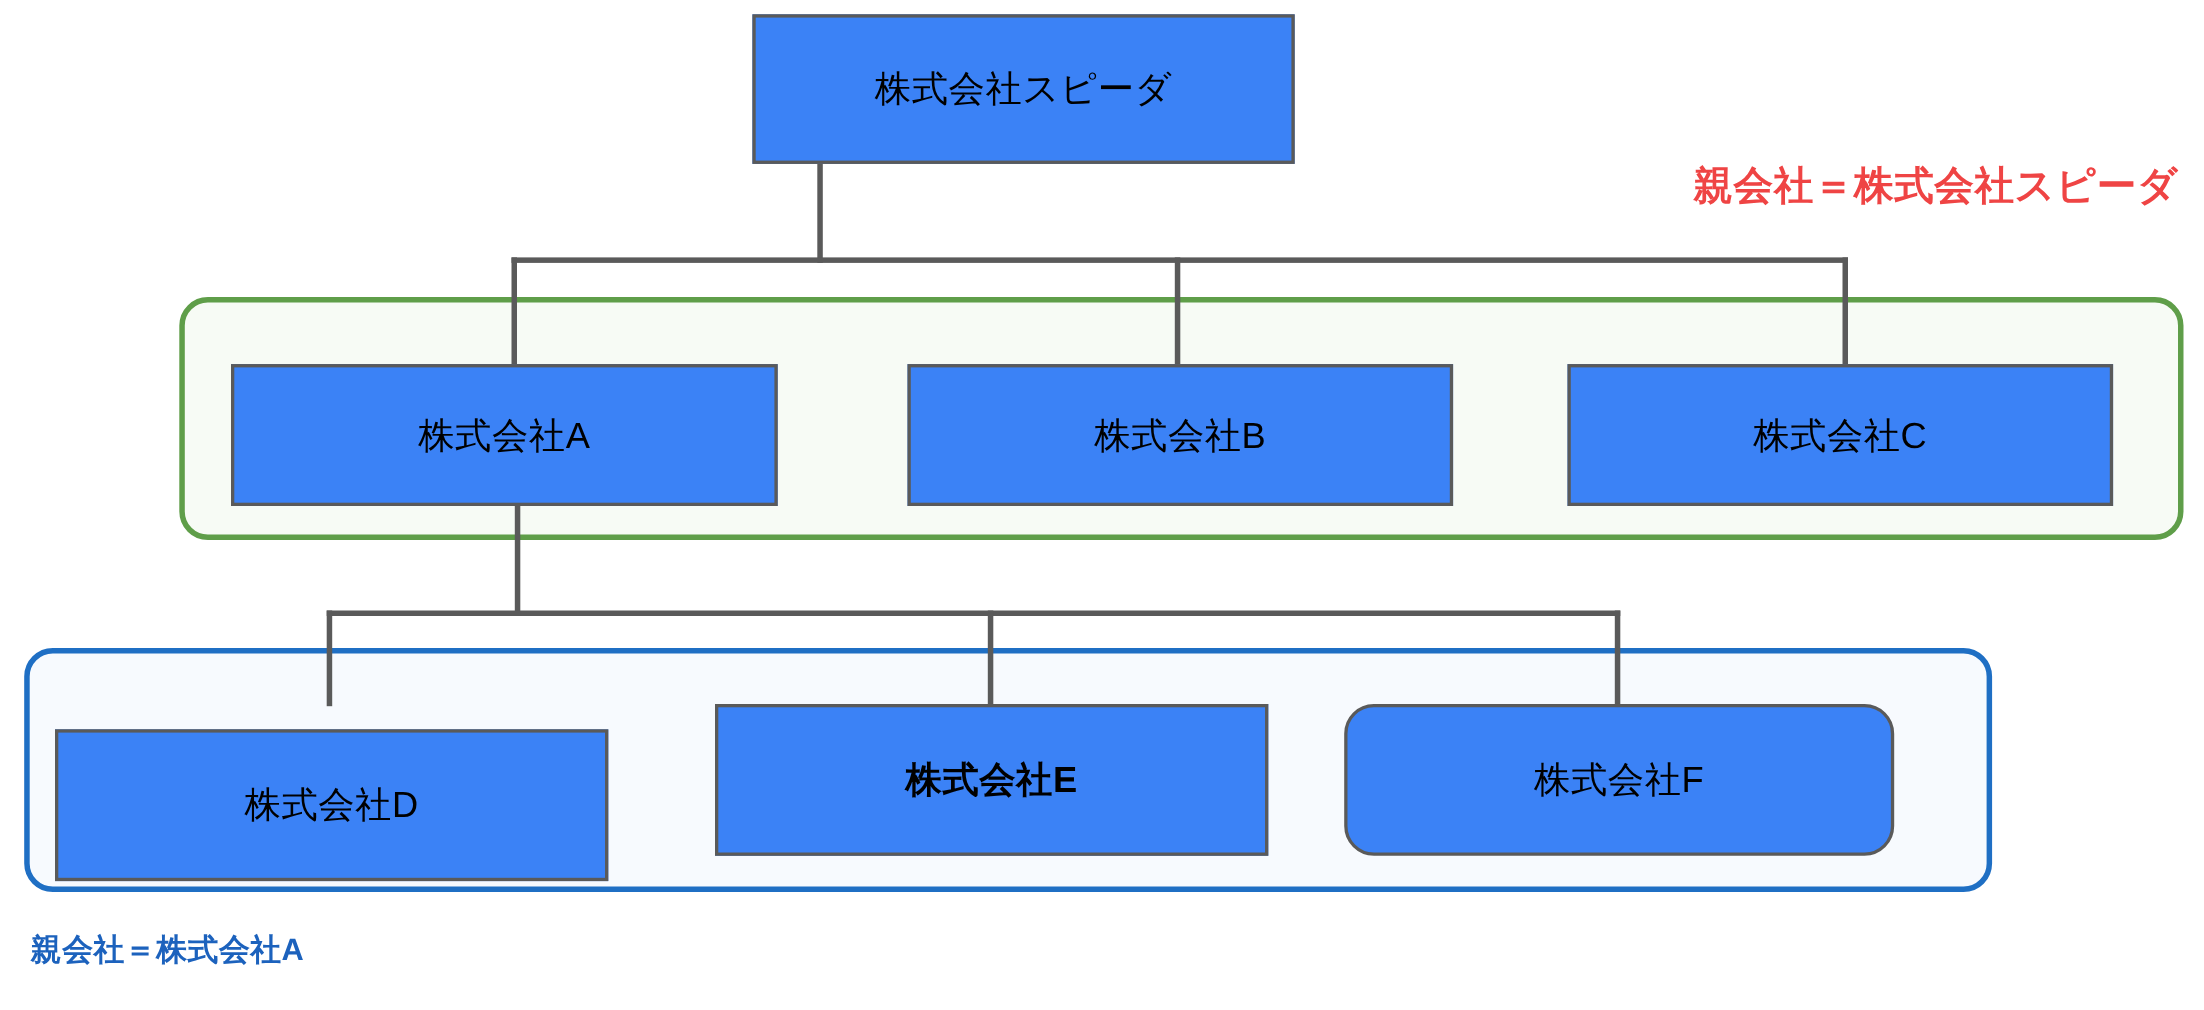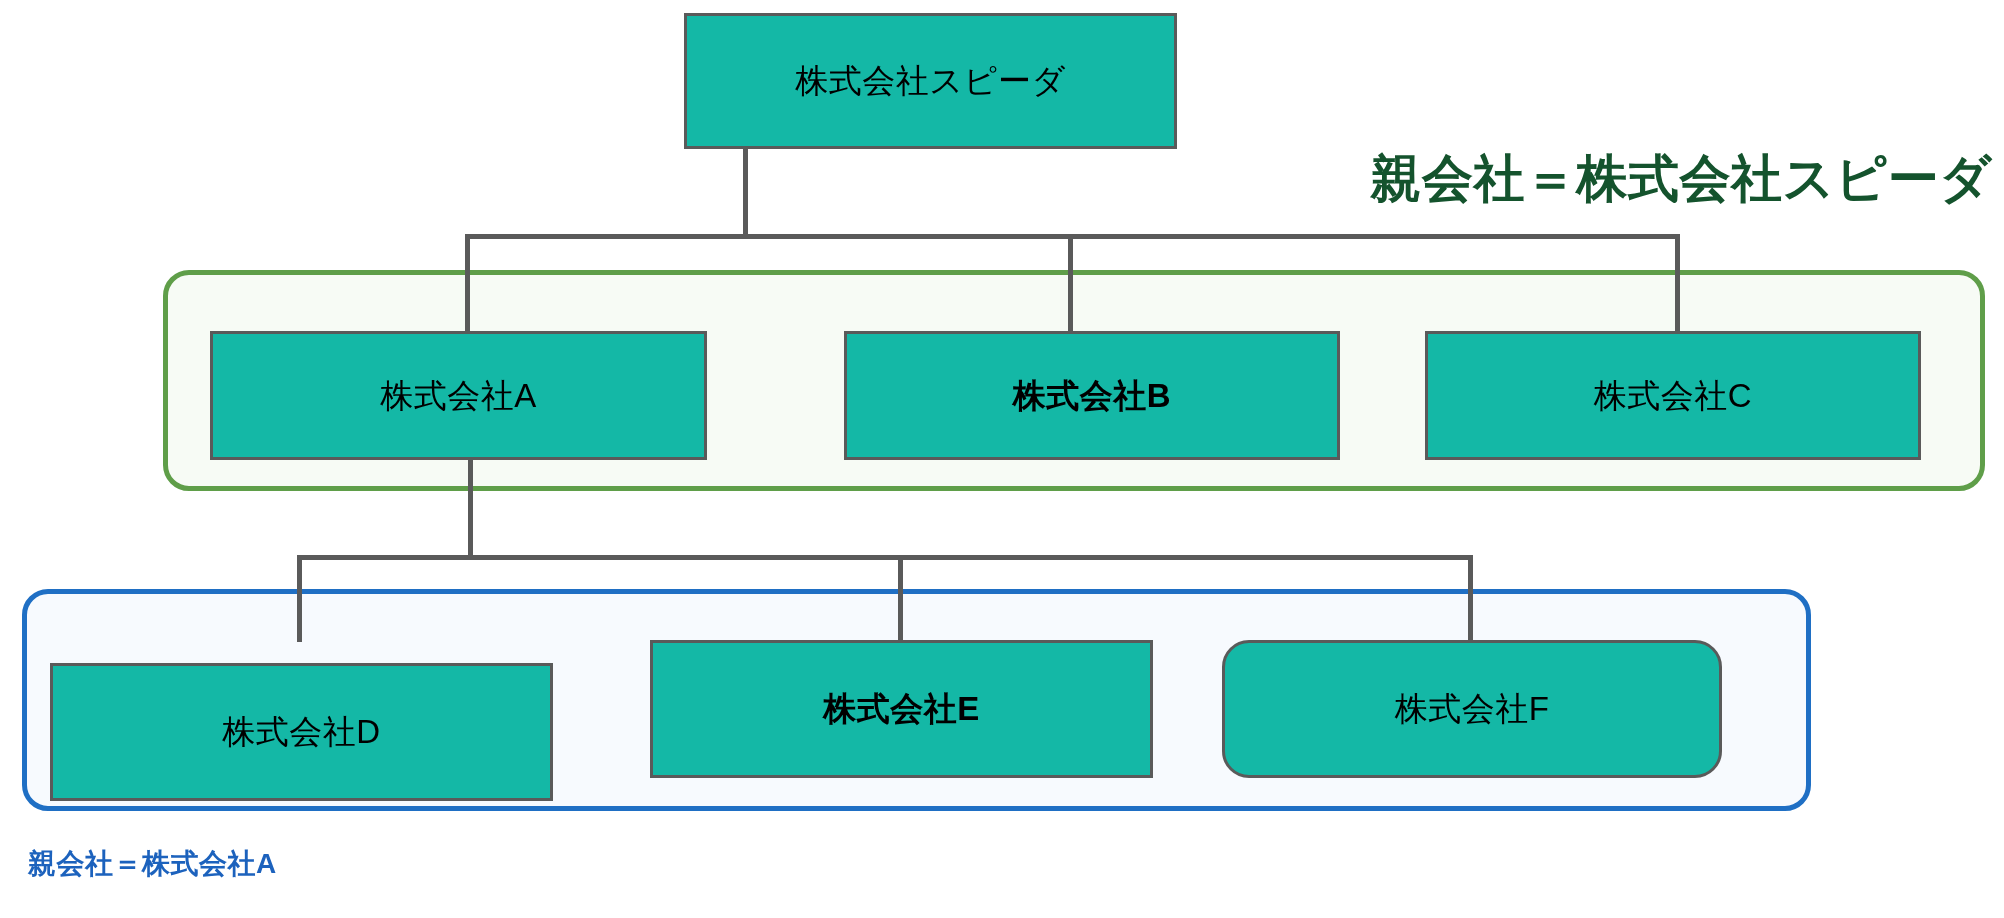--- a/index.html
+++ b/index.html
@@ -38,34 +38,34 @@
     width: 1789px;
     height: 222px;
     border: 5px solid #1F6FC4;
     background: #F7FAFE;
   }
 
   
   .node {
     position: absolute;
     box-sizing: border-box;
-    background: #14b8a6;
+    background: #3b82f6;
     border: 3px solid #5A5A5A;
     display: flex;
     align-items: center;
     justify-content: center;
     color: #000000;
     font-size: 33px;
     line-height: 1.2;
     letter-spacing: 0.5px;
     white-space: nowrap;
   }
   .node-root   { left: 684px;  top: 13px;  width: 493px; height: 136px; }
   .node-a      { left: 210px;  top: 331px; width: 497px; height: 129px; }
-  .node-b      { left: 844px;  top: 331px; width: 496px; height: 129px; font-weight: bold; }
+  .node-b      { left: 825px;  top: 331px; width: 496px; height: 129px; }
   .node-c      { left: 1425px; top: 331px; width: 496px; height: 129px; }
   .node-d      { left: 50px;   top: 663px; width: 503px; height: 138px; }
   .node-e      { left: 650px;  top: 640px; width: 503px; height: 138px; font-weight: bold; }
   .node-f      { left: 1222px; top: 640px; width: 500px; height: 138px; border-radius: 27px; }
 
   
   .conn {
     position: absolute;
     background: #5A5A5A;
   }
@@ -91,24 +91,24 @@
   .drop-f      { left: 1468px; top: 555px; height: 87px; }
 
   
   .caption {
     position: absolute;
     font-weight: bold;
     white-space: nowrap;
     letter-spacing: 0.5px;
   }
   .caption-green {
-    right: 12px;
+    right: 24px;
     top: 145px;
-    font-size: 51px;
-    color: #14532d;
+    font-size: 36px;
+    color: #ef4444;
   }
   .caption-blue {
     left: 28px;
     top: 845px;
     font-size: 28px;
     color: #1C62BD;
   }
 </style>
 </head>
 <body>

